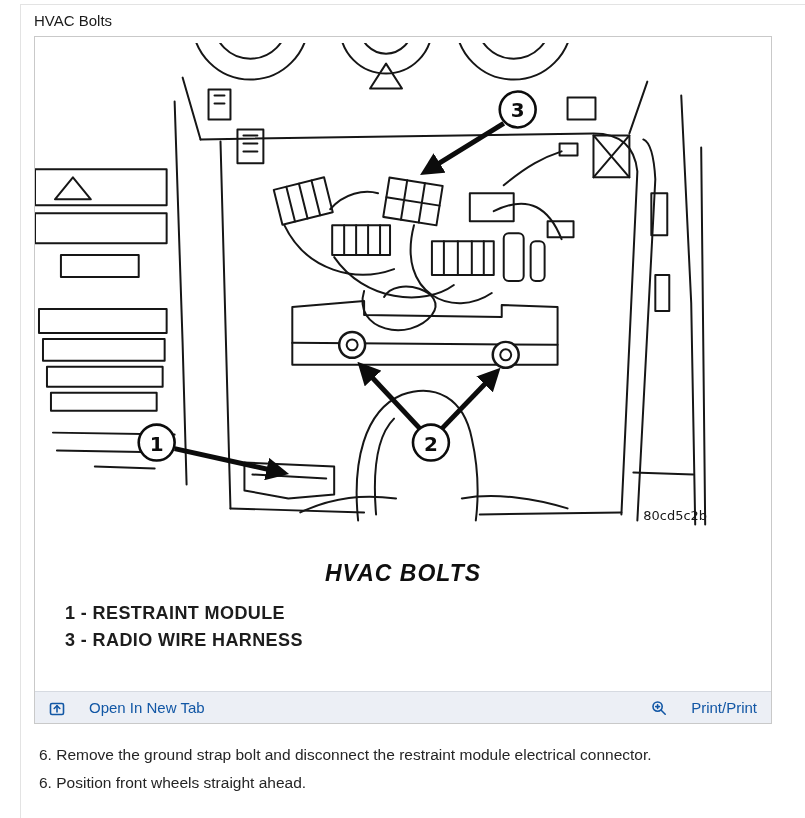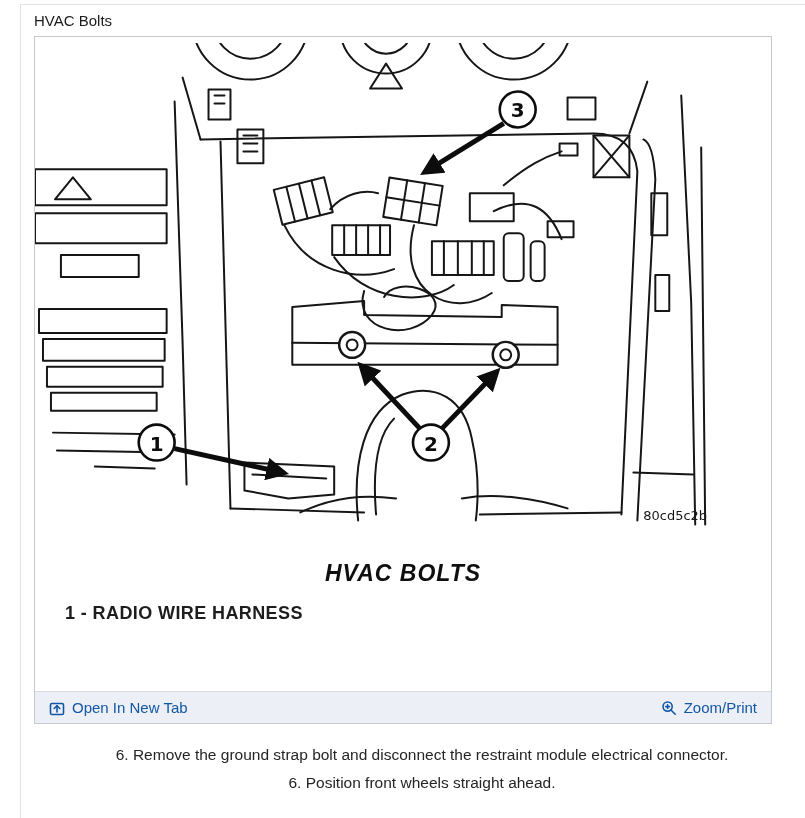--- a/index.html
+++ b/index.html
@@ -28,25 +28,25 @@
     text-align:center;margin-top:12px;font-size:23px;font-weight:bold;font-style:italic;
     letter-spacing:1px;color:#0f0f0f;
   }
   .legend{margin:16px 0 0 30px;font-size:18px;font-weight:600;color:#1d1d1d;letter-spacing:.4px;}
   .legend .legend-item{margin-bottom:6px;}
   .toolbar{
     margin-top:auto;display:flex;justify-content:space-between;align-items:center;
     background:#eceff5;border-top:1px solid #d6dae1;padding:7px 14px;
   }
   .link{
-    display:inline-flex;align-items:center;gap:7px;color:#1257a5;font-size:15px;
+    display:inline-flex;align-items:center;gap:24px;color:#1257a5;font-size:15px;
     text-decoration:none;cursor:pointer;
   }
   .link svg{display:block;}
-  .steps{margin:22px 0 0 18px;font-size:15.5px;color:#252525;text-align:center;}
+  .steps{margin:22px 0 0 18px;font-size:15.5px;color:#252525;}
   .step{margin-bottom:10px;}
 </style>
 </head>
 <body>
 
 <div class="page">
 
   <div class="heading">HVAC Bolts</div>
 
   <div class="figure-box">
@@ -176,21 +176,22 @@
           <text class="cot" x="122" y="408">1</text>
         </g>
 
         <text class="code" x="610" y="478">80cd5c2b</text>
       </svg>
     </div>
 
     <div class="fig-title">HVAC BOLTS</div>
 
     <div class="legend">
-      <div class="legend-item">1 - RADIO WIRE HARNESS</div>
+      <div class="legend-item">1 - RESTRAINT MODULE</div>
+      <div class="legend-item">3 - RADIO WIRE HARNESS</div>
     </div>
 
     <div class="toolbar">
       <a class="link">
         <span class="icon">
           <svg width="16" height="16" viewBox="0 0 16 16" fill="none" stroke="#1257a5" stroke-width="1.6" stroke-linecap="round" stroke-linejoin="round">
             <rect x="1.5" y="3.5" width="13" height="11" rx="1.5"></rect>
             <path d="M5.2,8.5 L8,5.7 L10.8,8.5"></path>
             <path d="M8,5.7 L8,12"></path>
           </svg>
@@ -198,21 +199,21 @@
         <span>Open In New Tab</span>
       </a>
       <a class="link">
         <span class="icon">
           <svg width="16" height="16" viewBox="0 0 16 16" fill="none" stroke="#1257a5" stroke-width="1.6" stroke-linecap="round">
             <circle cx="6.6" cy="6.6" r="4.6"></circle>
             <path d="M10.2,10.2 L14.2,14.2"></path>
             <path d="M4.7,6.6 L8.5,6.6 M6.6,4.7 L6.6,8.5"></path>
           </svg>
         </span>
-        <span>Zoom/Print</span>
+        <span>Print/Print</span>
       </a>
     </div>
 
   </div>
 
   <div class="steps">
     <div class="step">6. Remove the ground strap bolt and disconnect the restraint module electrical connector.</div>
     <div class="step">6. Position front wheels straight ahead.</div>
   </div>
 

